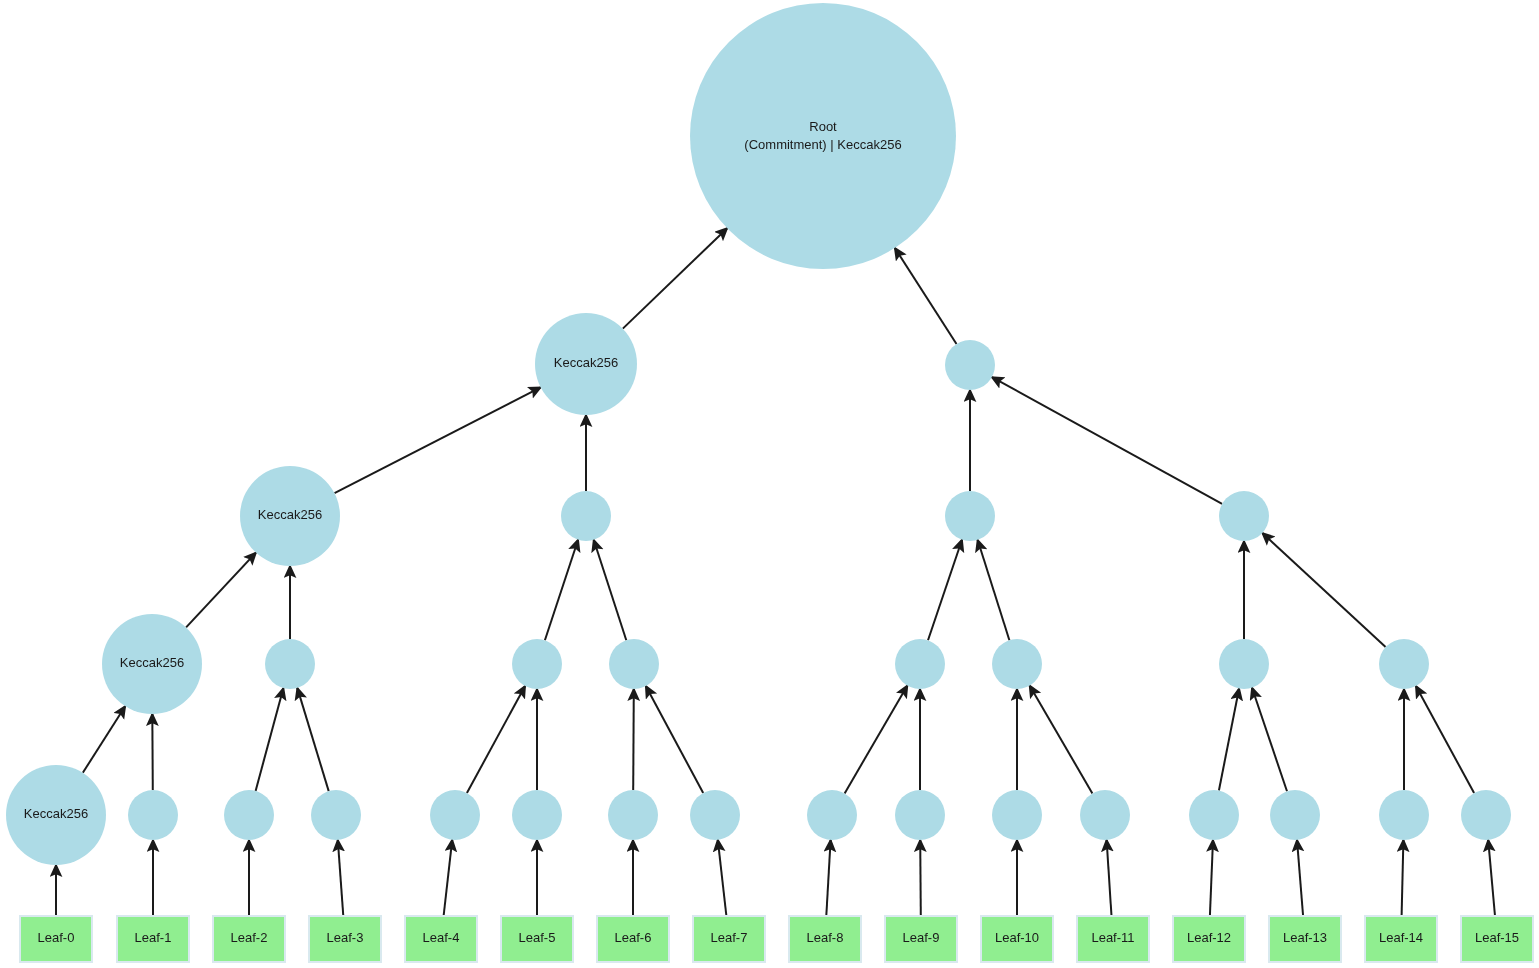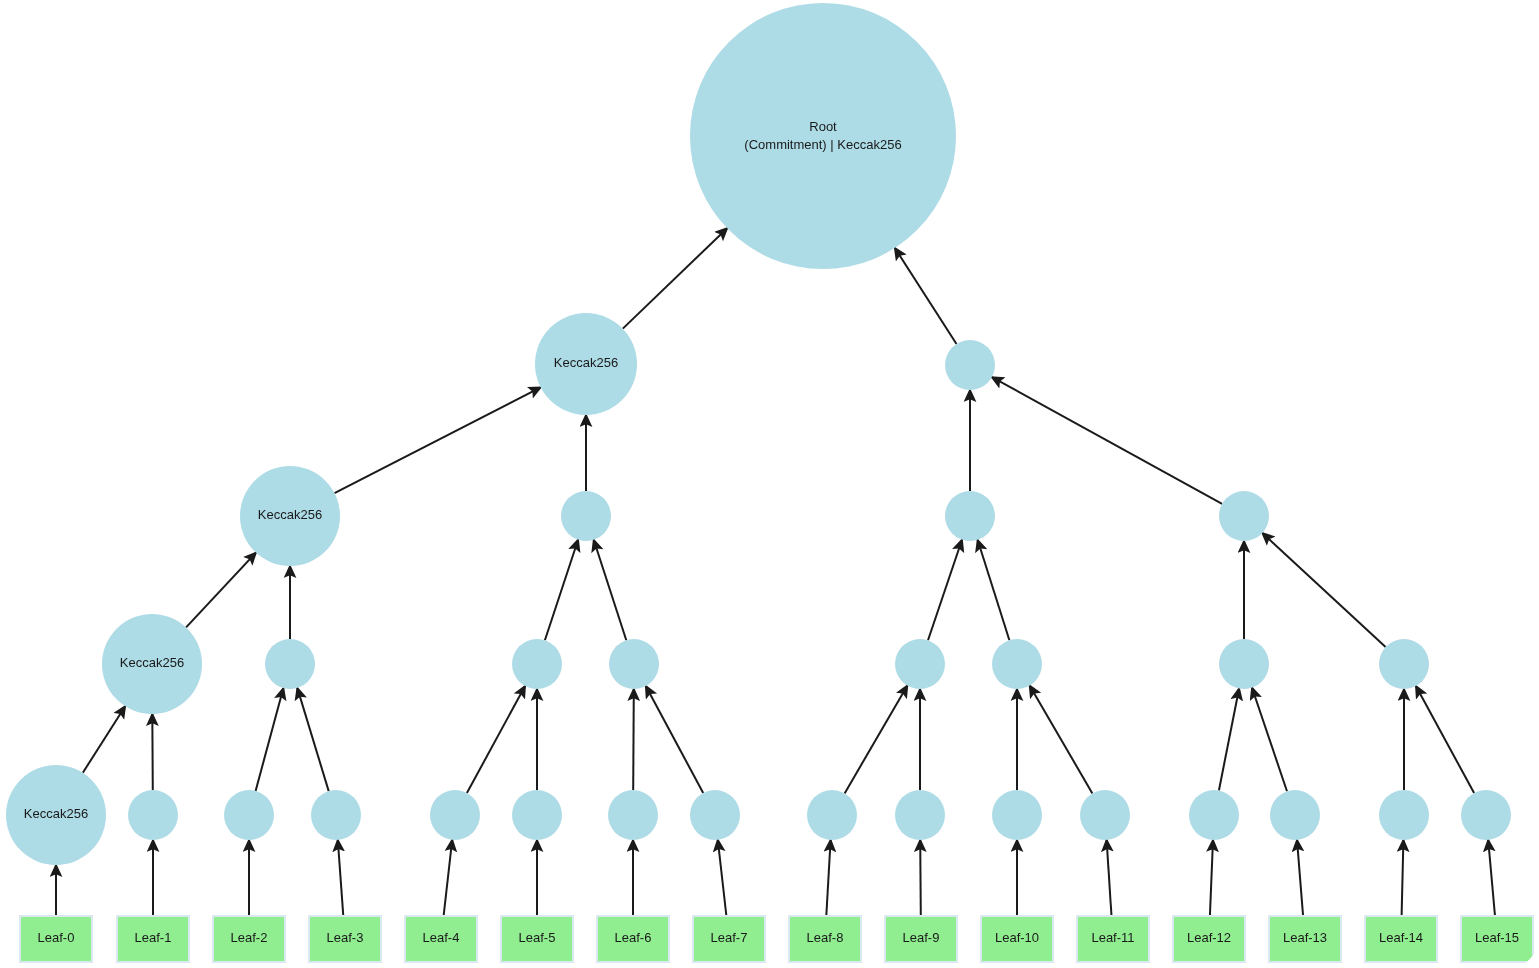--- a/index.html
+++ b/index.html
@@ -9,21 +9,20 @@
   }
   body {
     font-family: "Liberation Sans", sans-serif;
   }
   #diagram-root {
     position: relative;
     width: 1539px;
     height: 968px;
     background: #ffffff;
     overflow: hidden;
-    border-radius: 31px;
   }
   #tree-svg {
     position: absolute;
     left: 0;
     top: 0;
     width: 1539px;
     height: 968px;
     display: block;
   }
   .node-circle {

